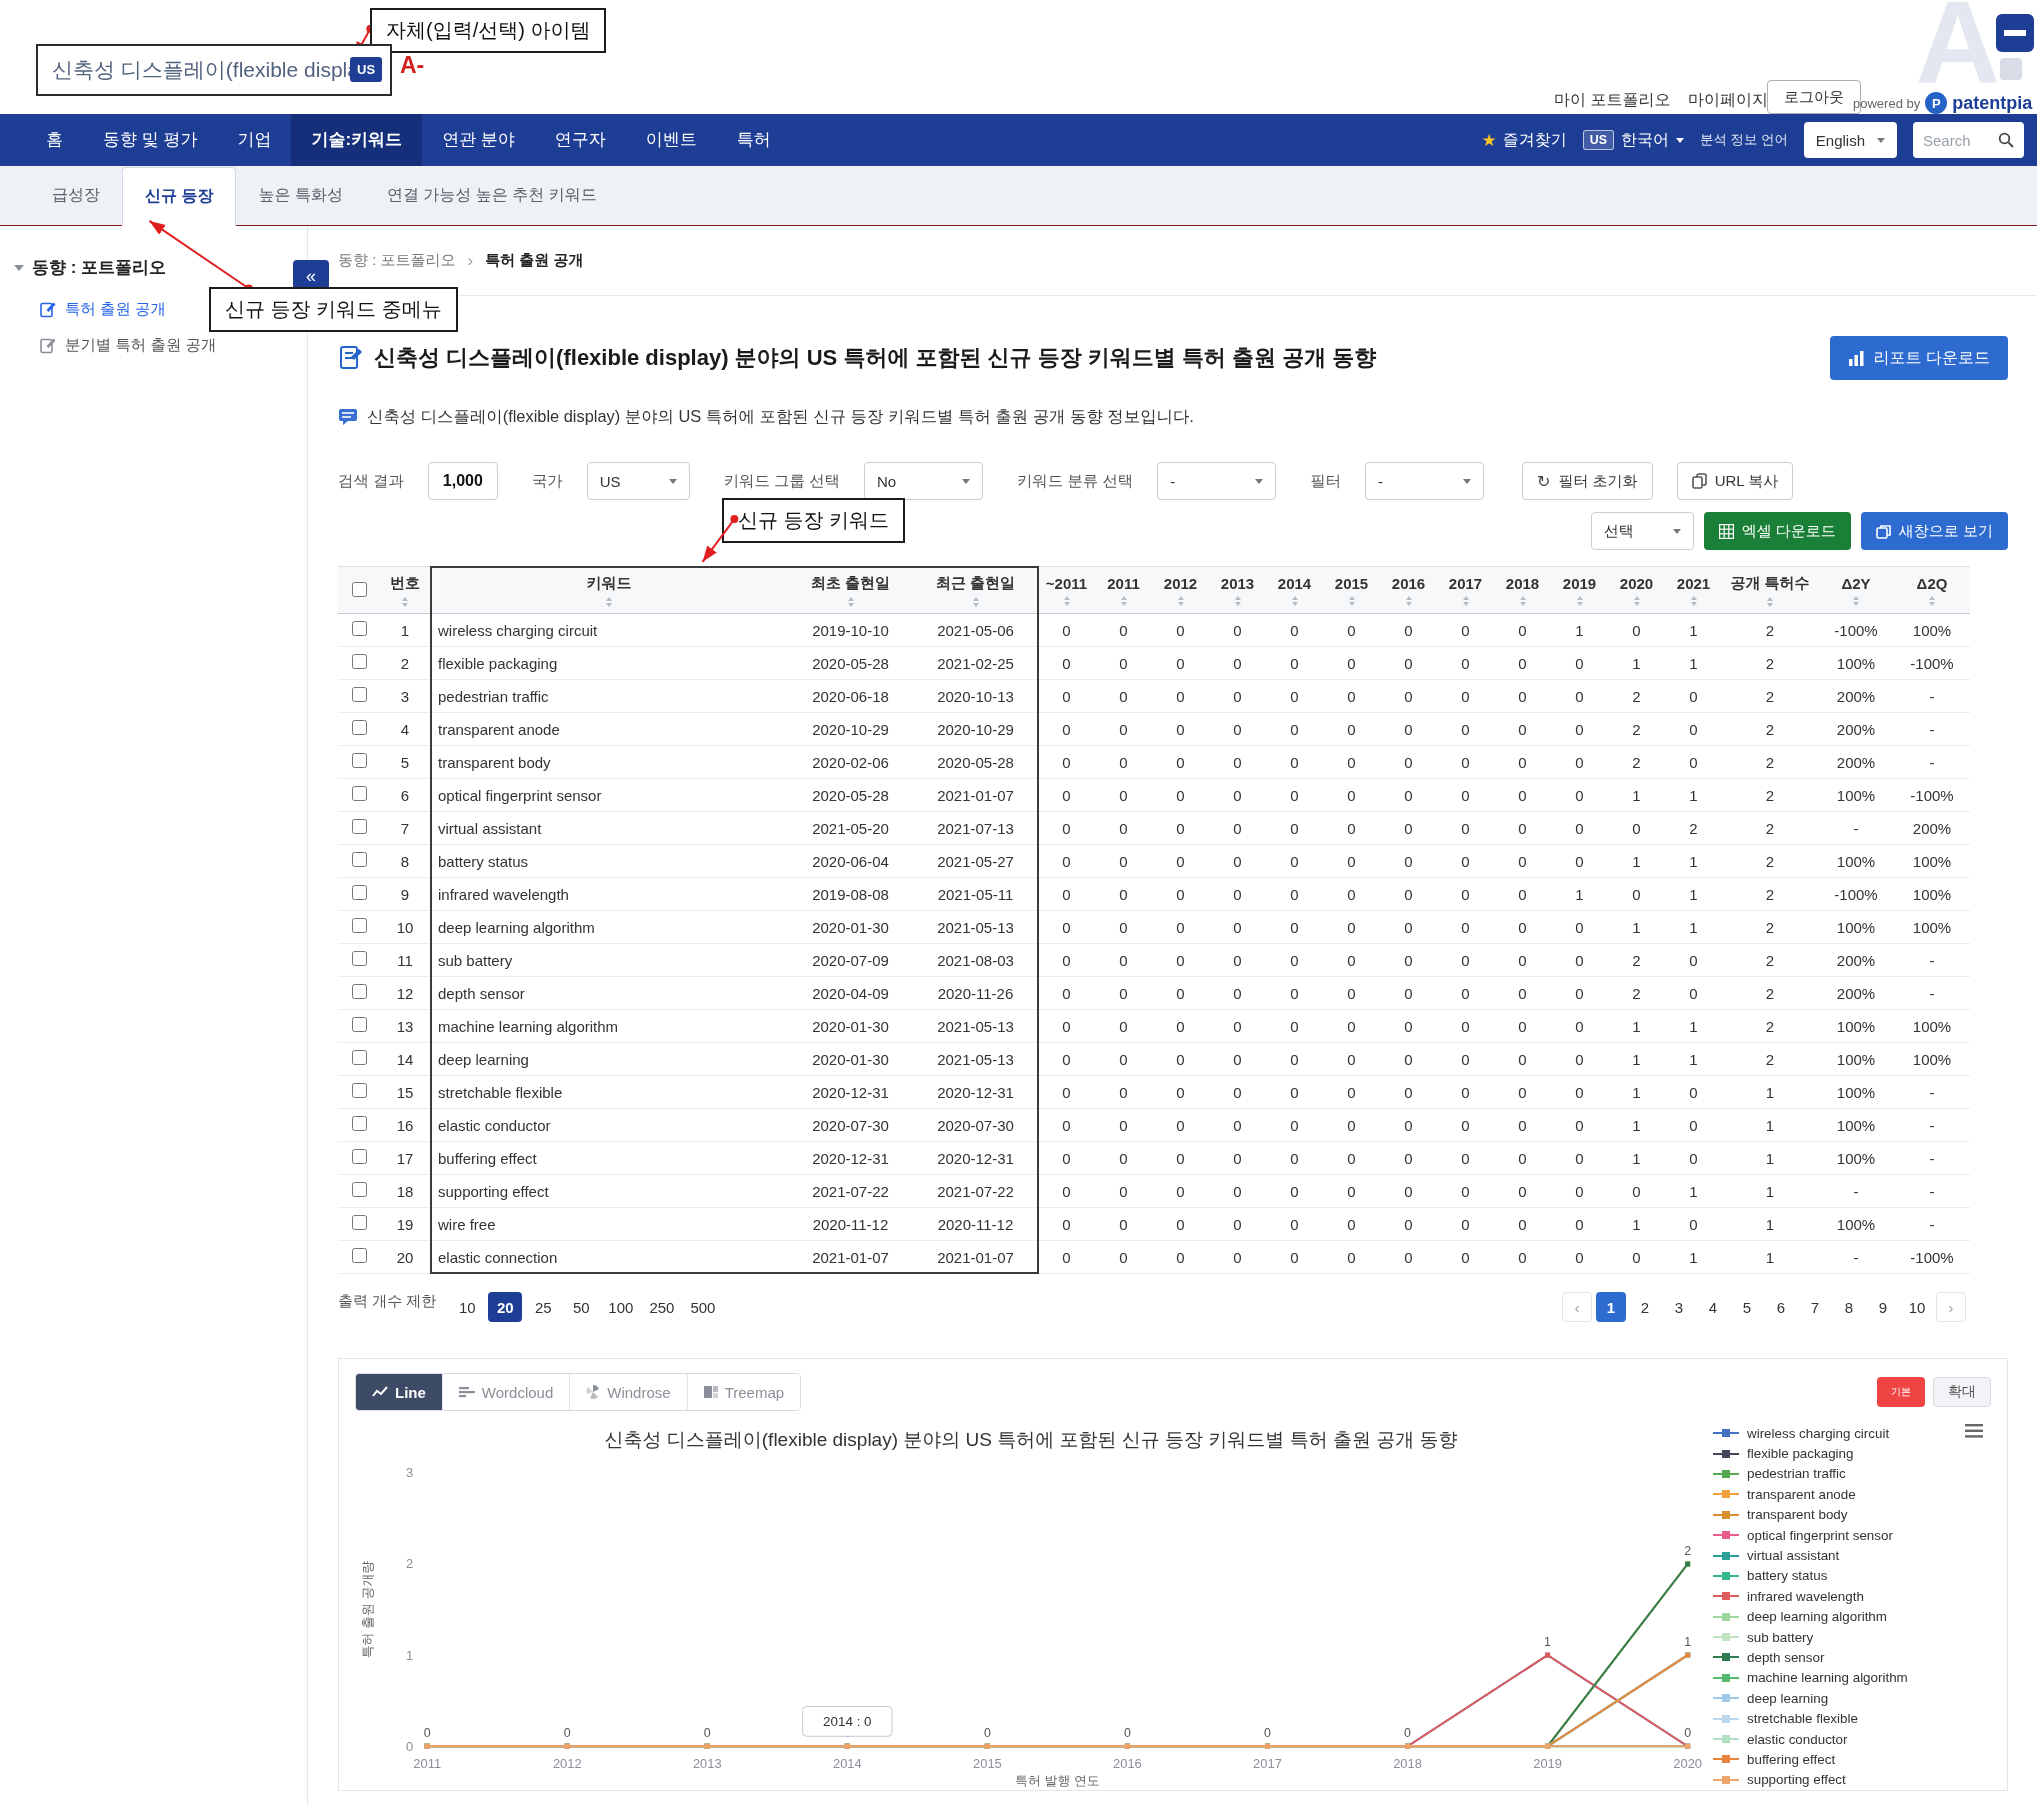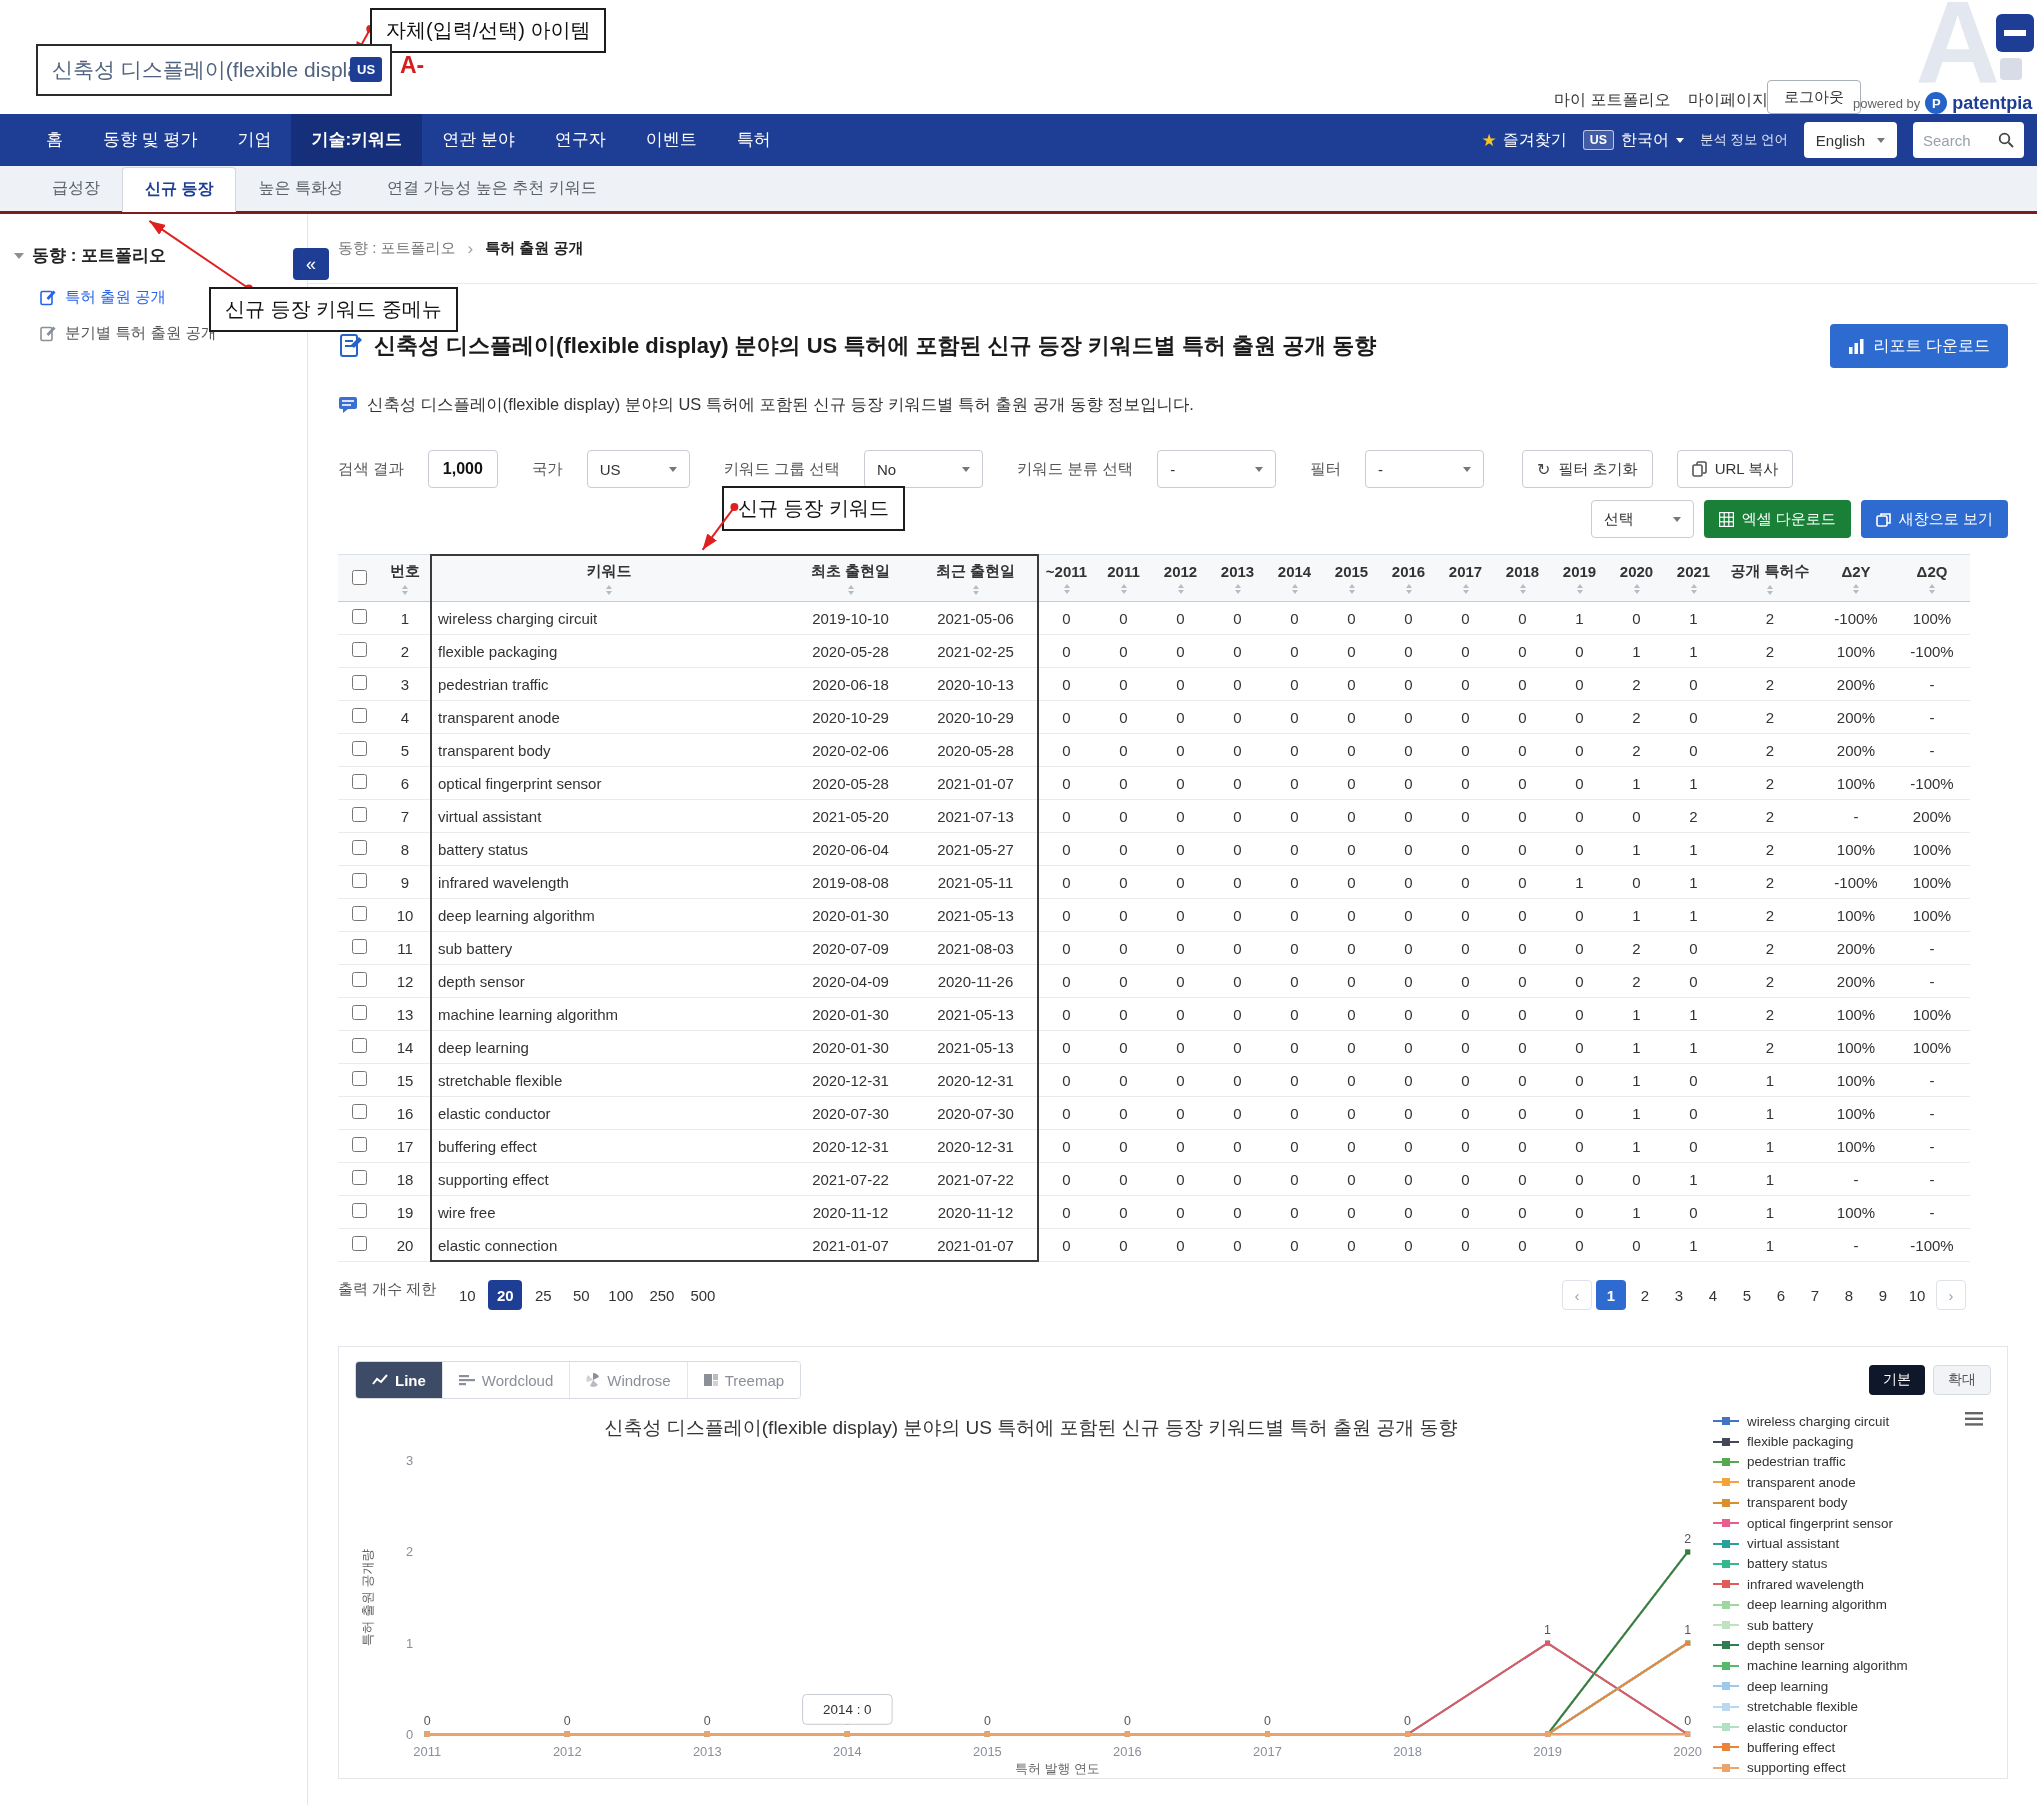--- a/index.html
+++ b/index.html
@@ -35,21 +35,21 @@
 .lang-badge{border:1px solid rgba(255,255,255,.65);background:rgba(255,255,255,.16);color:#fff;font-size:12.4px;
   font-weight:700;padding:2px 6px;border-radius:3px}
 .chev-w{width:0;height:0;border:4px solid transparent;border-top:5px solid #fff;margin-top:5px}
 .chev-d{width:0;height:0;border:4px solid transparent;border-top:5px solid #777;margin-top:5px}
 .analysis-label{font-size:13.4px;color:#dfe4f2}
 .eng-select{background:#fff;border-radius:4px;height:36px;display:flex;align-items:center;gap:12px;padding:0 12px;
   color:#333;font-size:15px;cursor:pointer}
 .search-box{background:#fff;border-radius:4px;height:36px;display:flex;align-items:center;gap:8px;padding:0 10px;width:111px;cursor:text}
 .search-ph{font-size:15px;color:#9aa0a8;flex:1}
 
-.subnav{height:48px;background:#eef1f5;border-bottom:3px solid #7f1d1d;display:flex;align-items:stretch;padding-left:30px}
+.subnav{height:60px;background:#eef1f5;border-bottom:1px solid #7f1d1d;display:flex;align-items:stretch;padding-left:30px}
 .subtab{padding:0 22px;display:flex;align-items:center;font-size:16px;color:#5a6068;cursor:pointer;white-space:nowrap}
 .subtab.active{background:#fff;border:1px solid #d2d7df;border-bottom:1px solid #fff;border-radius:4px 4px 0 0;
   color:#1e3e96;font-weight:700;transform:translateY(1px)}
 
 .layout{display:flex;min-height:1592px;position:relative}
 .sidebar{width:308px;border-right:1px solid #e2e5ea;padding-top:30px;flex-shrink:0}
 .side-title{display:flex;align-items:center;gap:8px;padding-left:14px;font-size:17px;font-weight:700;color:#222}
 .side-tri{width:0;height:0;border:5px solid transparent;border-top:6px solid #8a8f98;margin-top:5px}
 .side-items{margin-top:20px;display:flex;flex-direction:column;gap:15px}
 .side-item{display:flex;align-items:center;gap:8px;padding-left:40px;font-size:15.4px;color:#555;cursor:pointer}
@@ -112,21 +112,21 @@
   align-items:center;justify-content:center;cursor:pointer;background:#fff}
 
 .chart-panel{margin-top:36px;border:1px solid #e3e6ea;padding:14px 16px 0;position:relative}
 .chart-head{display:flex;align-items:center}
 .chart-tabs{display:inline-flex;border:1px solid #d7dbe2;border-radius:4px;overflow:hidden}
 .ct{height:36px;display:inline-flex;align-items:center;gap:7px;padding:0 16px;font-size:15px;color:#8a8f98;
   background:#fff;border-right:1px solid #e3e6ea;cursor:pointer}
 .ct:last-child{border-right:none}
 .ct.active{background:#3d4b66;color:#fff;font-weight:700}
 .chart-head-right{margin-left:auto;display:flex;gap:8px}
-.mini-dark{background:#0f172a;color:#fff;height:30px;padding:0 14px;border:none;border-radius:4px;font-size:14px}
+.mini-dark{background:#ef4444;color:#fff;height:30px;padding:0 14px;border:none;border-radius:4px;font-size:10px}
 .mini-light{background:#f1f3f6;border:1px solid #d7dbe2;color:#555;height:30px;padding:0 14px;border-radius:4px;font-size:14px}
 .chart-body{display:flex;margin-top:10px}
 .chart-main{flex:1;min-width:0}
 .chart-title{text-align:center;font-size:19px;color:#333;margin-top:6px}
 svg.chart{display:block;margin-top:2px}
 .tick{font-size:13px;fill:#8a8f98}
 .plabel{font-size:12.5px;fill:#555}
 .tooltip-text{font-size:13.5px;fill:#333}
 .axis-title{font-size:13px;fill:#666}
 .legend{width:284px;position:relative;padding:2px 0 0 6px;flex-shrink:0}

